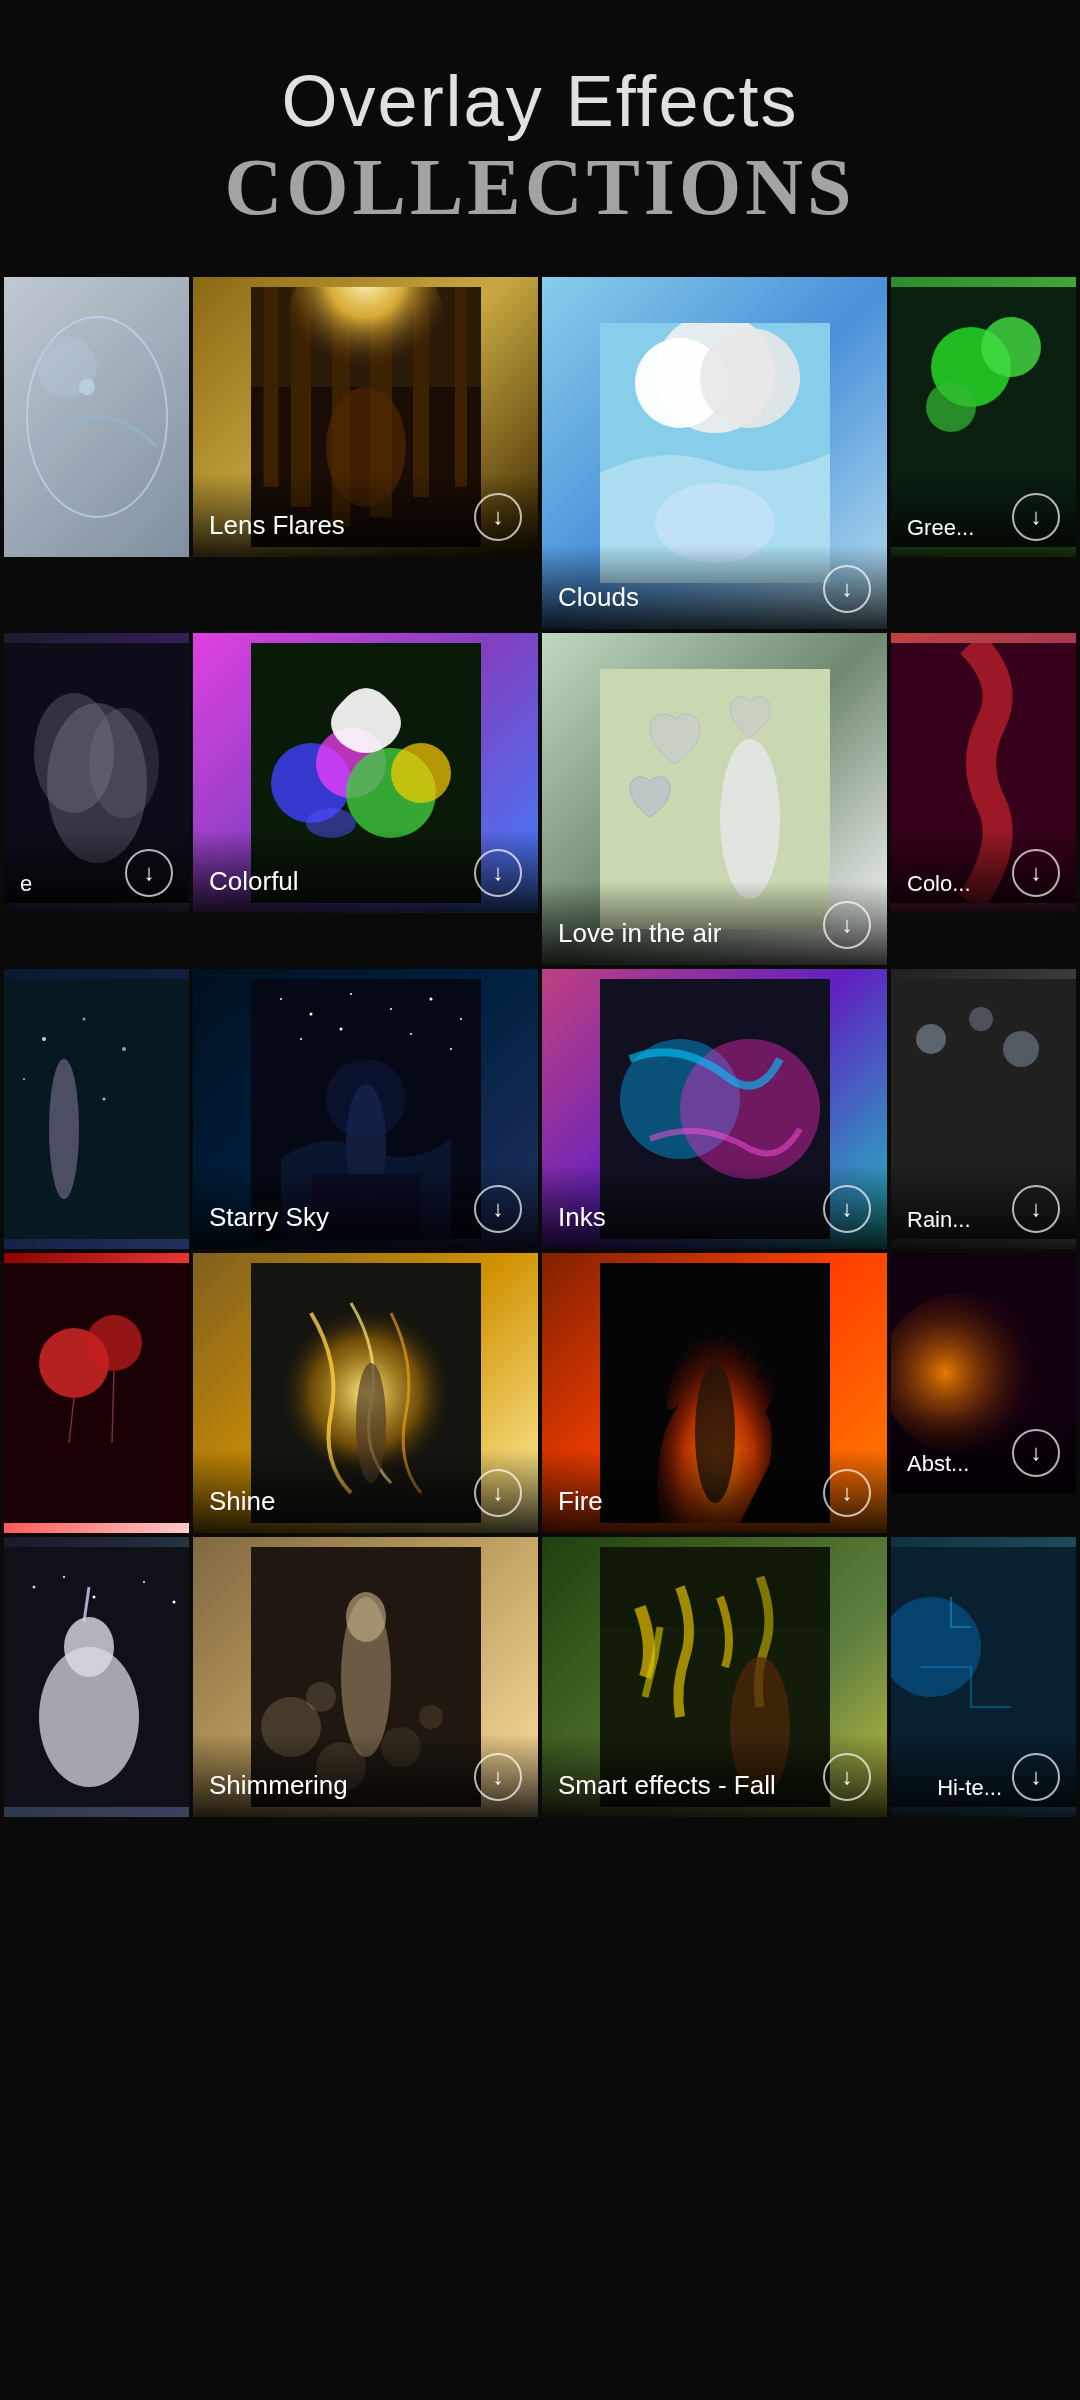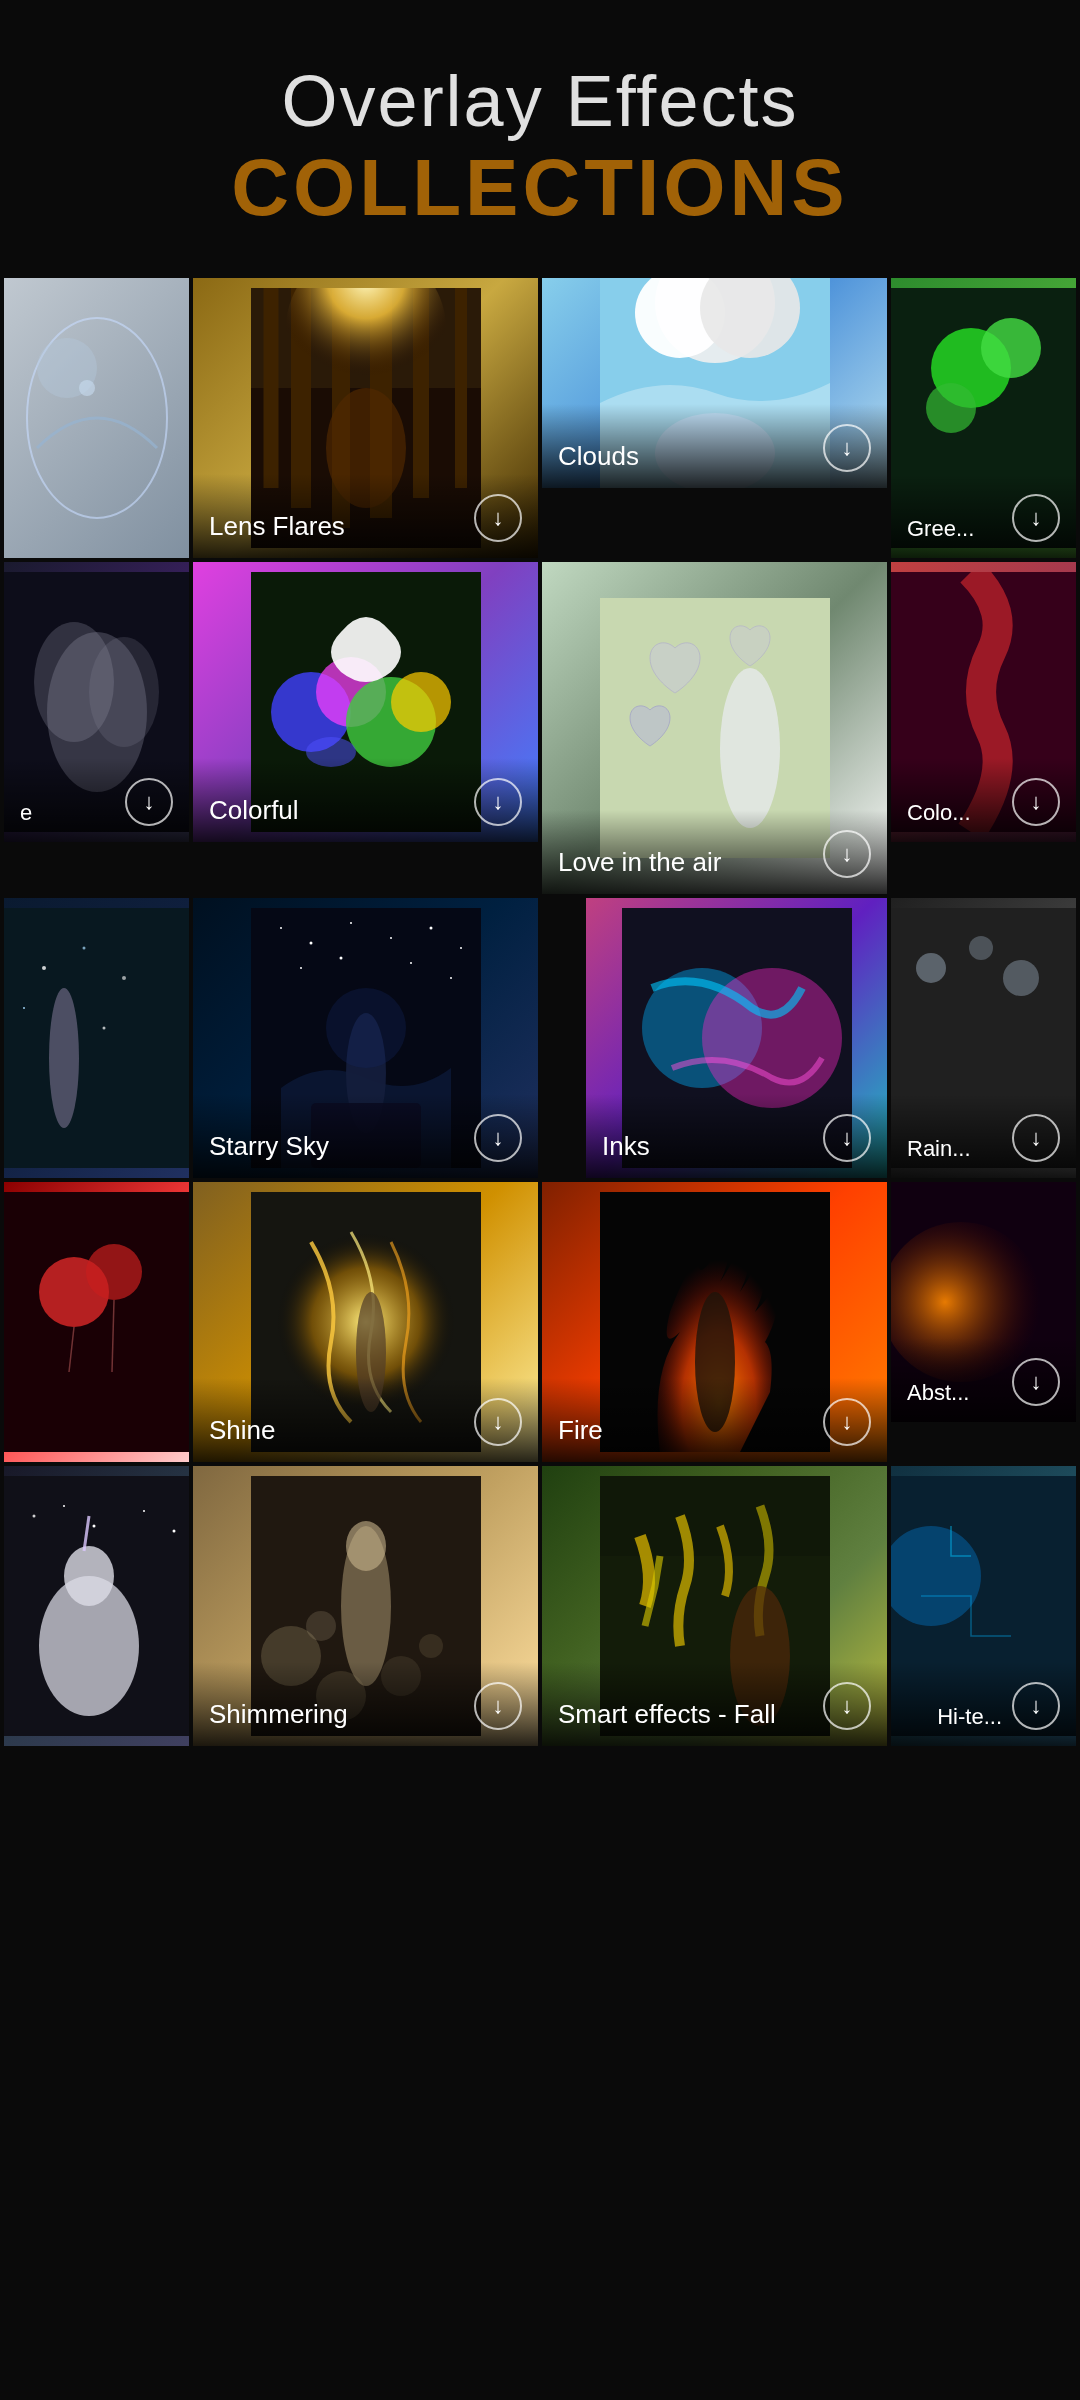--- a/index.html
+++ b/index.html
@@ -18,21 +18,22 @@
     }
     .page-header .title-line1 {
       font-size: 72px;
       font-weight: 300;
       letter-spacing: 2px;
     }
     .page-header .title-line2 {
       font-size: 80px;
       font-weight: 900;
       letter-spacing: 4px;
-      color: #a16207;
+      color: #a3a3a3;
+      font-family: Liberation Serif, serif;
     }
     .grid-container {
       display: grid;
       grid-template-columns: 185px 1fr 1fr 185px;
       gap: 4px;
       padding: 4px;
     }
     .card {
       position: relative;
       background: #1a1a1a;
@@ -77,21 +78,21 @@
     .card-bg-1 { background: linear-gradient(135deg, #c0c8d0, #8090a0); }
     .card-bg-2 { background: linear-gradient(135deg, #8B6914, #c8a840, #3d2800); }
     .card-bg-3 { background: linear-gradient(135deg, #87ceeb, #4a90d9, #b8e0f0); }
     .card-bg-4 { background: linear-gradient(135deg, #2d8b2d, #66cc44); }
     .card-bg-5 { background: linear-gradient(135deg, #1a1a2e, #3a2060, #606090); }
     .card-bg-6 { background: linear-gradient(135deg, #e040e0, #8040c0, #4080ff); padding-left: 28px; }
     .card-bg-7 { background: linear-gradient(135deg, #c0d8c0, #708870, #ffffff); }
     .card-bg-8 { background: linear-gradient(135deg, #c04040, #803060); }
     .card-bg-9 { background: linear-gradient(135deg, #0a1a30, #102040, #203060); }
     .card-bg-10 { background: linear-gradient(135deg, #001020, #002040, #203060); }
-    .card-bg-11 { background: linear-gradient(135deg, #c04080, #6020c0, #20c0c0); margin-left: 44px; }
+    .card-bg-11 { background: linear-gradient(135deg, #c04080, #6020c0, #20c0c0); }
     .card-bg-12 { background: linear-gradient(135deg, #202020, #404040, #808080); }
     .card-bg-13 { background: linear-gradient(135deg, #8b0000, #ff4040, #ffcccc); }
     .card-bg-14 { background: linear-gradient(135deg, #806020, #d09000, #fff0a0); }
     .card-bg-15 { background: linear-gradient(135deg, #802000, #ff4000, #ff8000); }
     .card-bg-16 { background: linear-gradient(135deg, #ff6000, #ff2000, #802000); }
     .card-bg-17 { background: linear-gradient(135deg, #181828, #283848, #404060); }
     .card-bg-18 { background: linear-gradient(135deg, #806840, #c0a060, #ffe0a0); }
     .card-bg-19 { background: linear-gradient(135deg, #204010, #406020, #608040, #c0c040); }
     .card-bg-20 { background: linear-gradient(135deg, #103040, #205060, #4090c0); }
 
@@ -151,21 +152,21 @@
           <ellipse cx="115" cy="160" rx="40" ry="60" fill="rgba(80,40,0,0.7)"></ellipse>
         </svg>
       </div>
       <div class="card-overlay">
         <span class="card-label">Lens Flares</span>
         <div class="download-btn">
           <span class="download-icon">↓</span>
         </div>
       </div>
     </div>
-    <div class="card card-bg-3" style="height: 210px;">
+    <div class="card card-bg-3" style="height: 352px;">
       <div class="card-art">
         <svg width="230" height="260" viewBox="0 0 230 260">
           <rect width="230" height="260" fill="#87ceeb"></rect>
           <circle cx="115" cy="50" r="60" fill="#f0f0f0" opacity="0.9"></circle>
           <circle cx="80" cy="60" r="45" fill="#ffffff" opacity="0.95"></circle>
           <circle cx="150" cy="55" r="50" fill="#e8e8e8" opacity="0.9"></circle>
           <ellipse cx="115" cy="200" rx="60" ry="40" fill="rgba(200,220,255,0.5)"></ellipse>
           <path d="M0,150 Q60,120 115,140 Q170,160 230,130 L230,260 L0,260Z" fill="rgba(255,255,255,0.3)"></path>
         </svg>
       </div>

